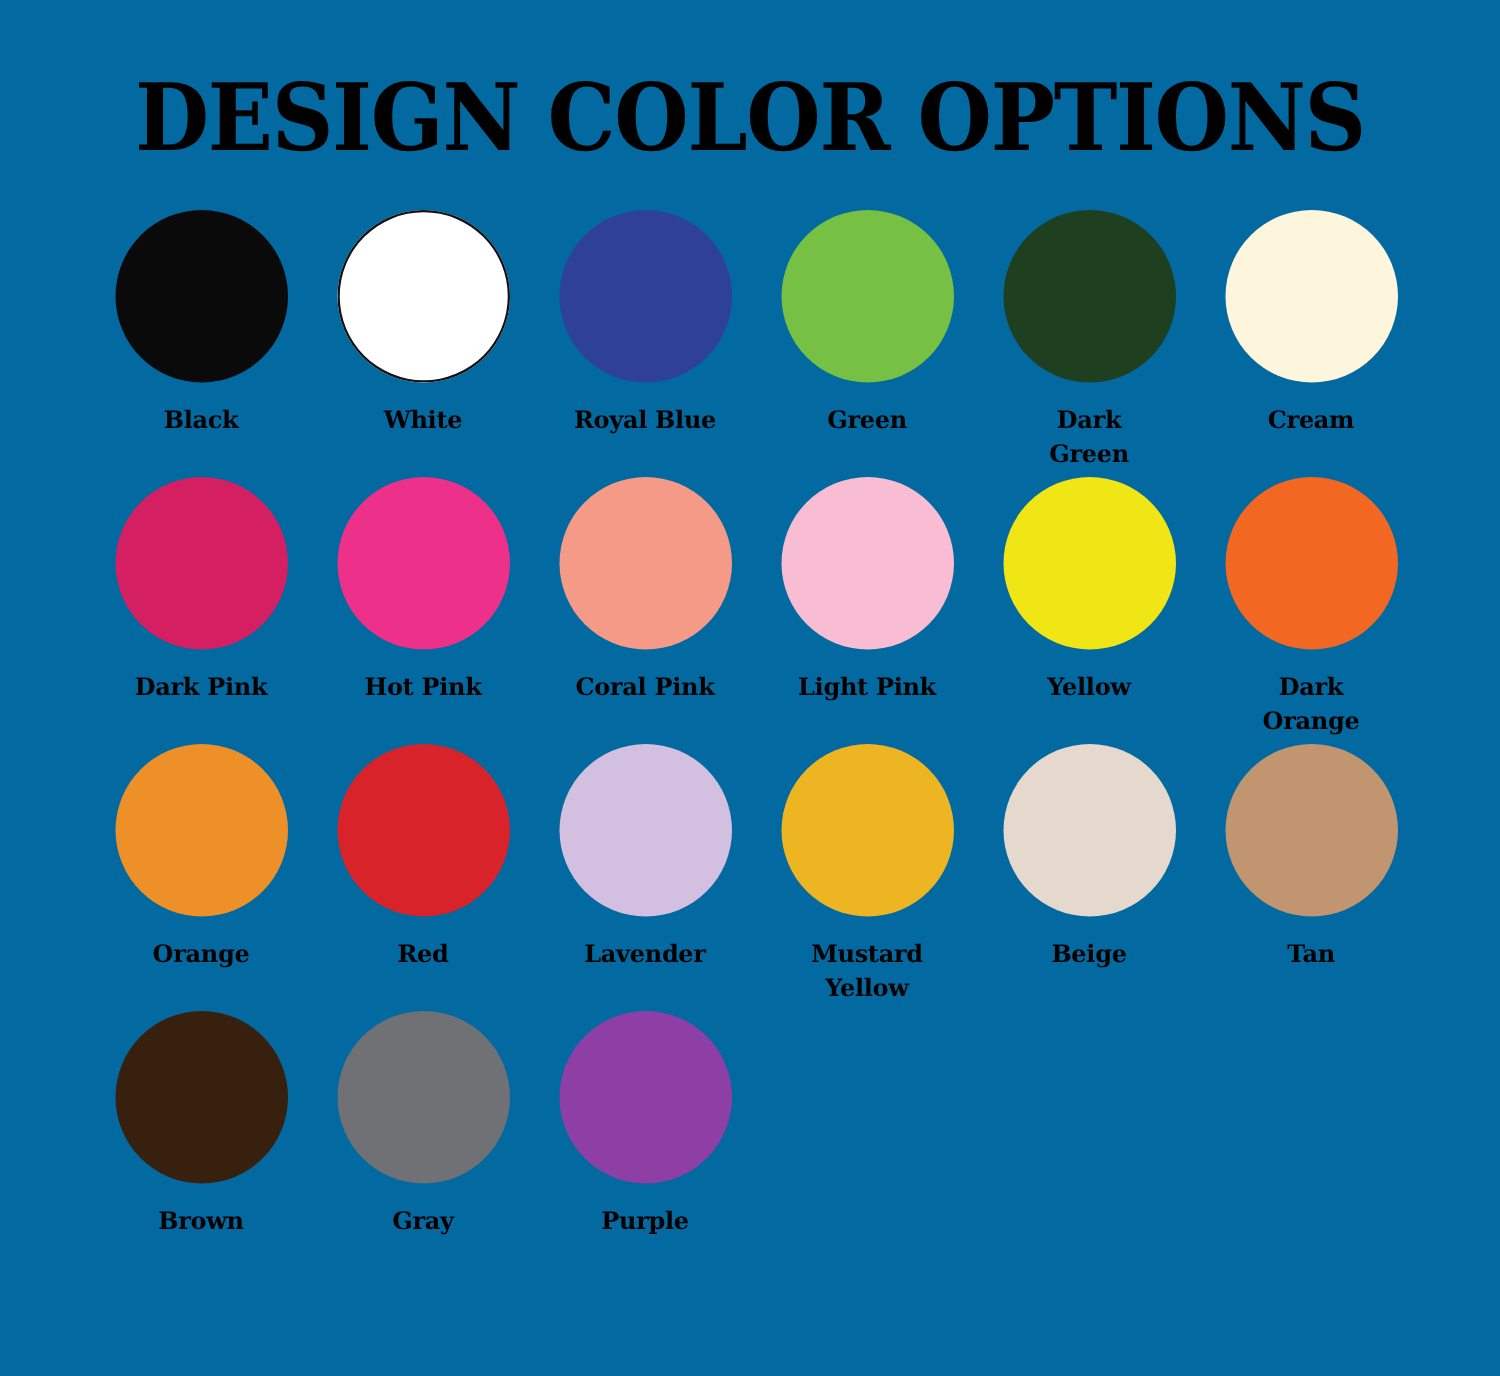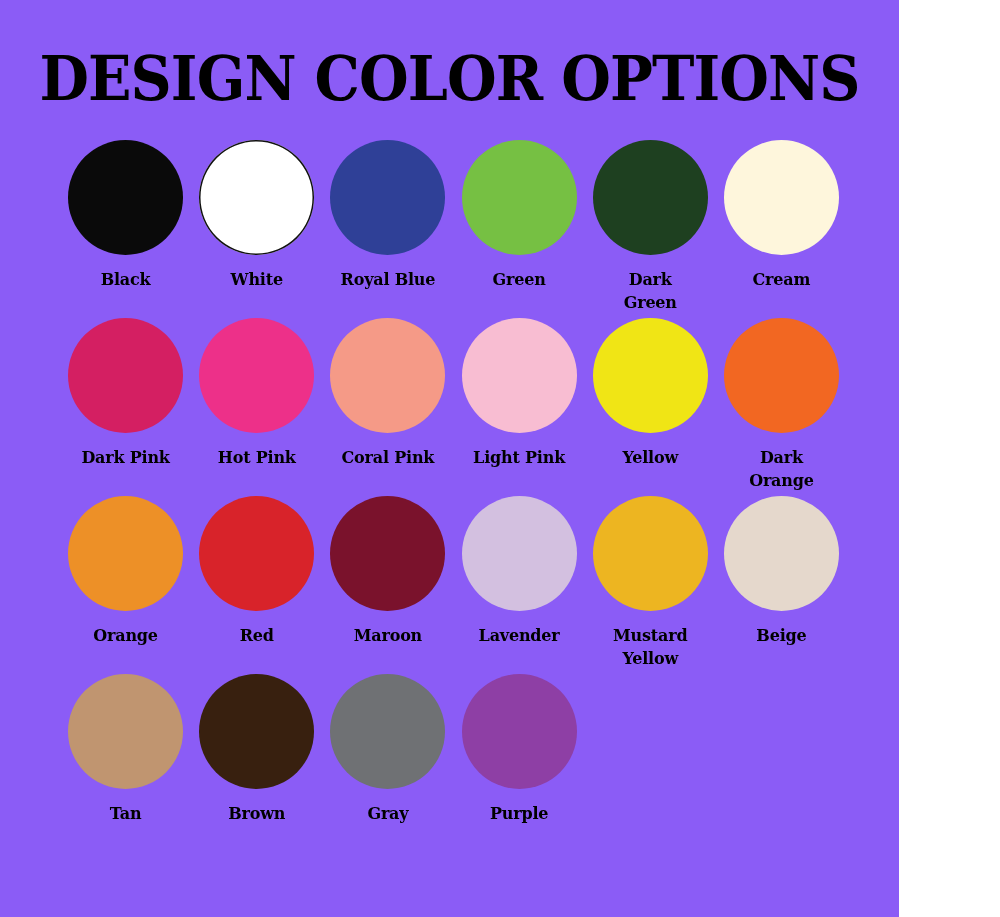--- a/index.html
+++ b/index.html
@@ -9,23 +9,23 @@
   body {
     width: 1000px;
     height: 917px;
     background: #ffffff;
     font-family: "DejaVu Serif", serif;
     overflow: hidden;
   }
 
   .page {
     position: relative;
-    width: 899px;
+    width: 1000px;
     height: 917px;
-    background: #8b5cf6;
+    background: #0369a1;
     box-sizing: border-box;
   }
 
   .title {
     text-align: center;
     font-family: "DejaVu Serif", serif;
     font-weight: bold;
     font-size: 62px;
     line-height: 62px;
     letter-spacing: -1px;
@@ -141,24 +141,20 @@
       </div>
       <div class="swatch-cell">
         <div class="swatch-dot" style="background: rgb(237, 144, 39);"></div>
         <div class="swatch-label">Orange</div>
       </div>
       <div class="swatch-cell">
         <div class="swatch-dot" style="background: rgb(216, 35, 42);"></div>
         <div class="swatch-label">Red</div>
       </div>
       <div class="swatch-cell">
-        <div class="swatch-dot" style="background: rgb(122, 18, 44);"></div>
-        <div class="swatch-label">Maroon</div>
-      </div>
-      <div class="swatch-cell">
         <div class="swatch-dot" style="background: rgb(211, 192, 224);"></div>
         <div class="swatch-label">Lavender</div>
       </div>
       <div class="swatch-cell">
         <div class="swatch-dot" style="background: rgb(237, 181, 33);"></div>
         <div class="swatch-label">Mustard
 Yellow</div>
       </div>
       <div class="swatch-cell">
         <div class="swatch-dot" style="background: rgb(229, 216, 204);"></div>

